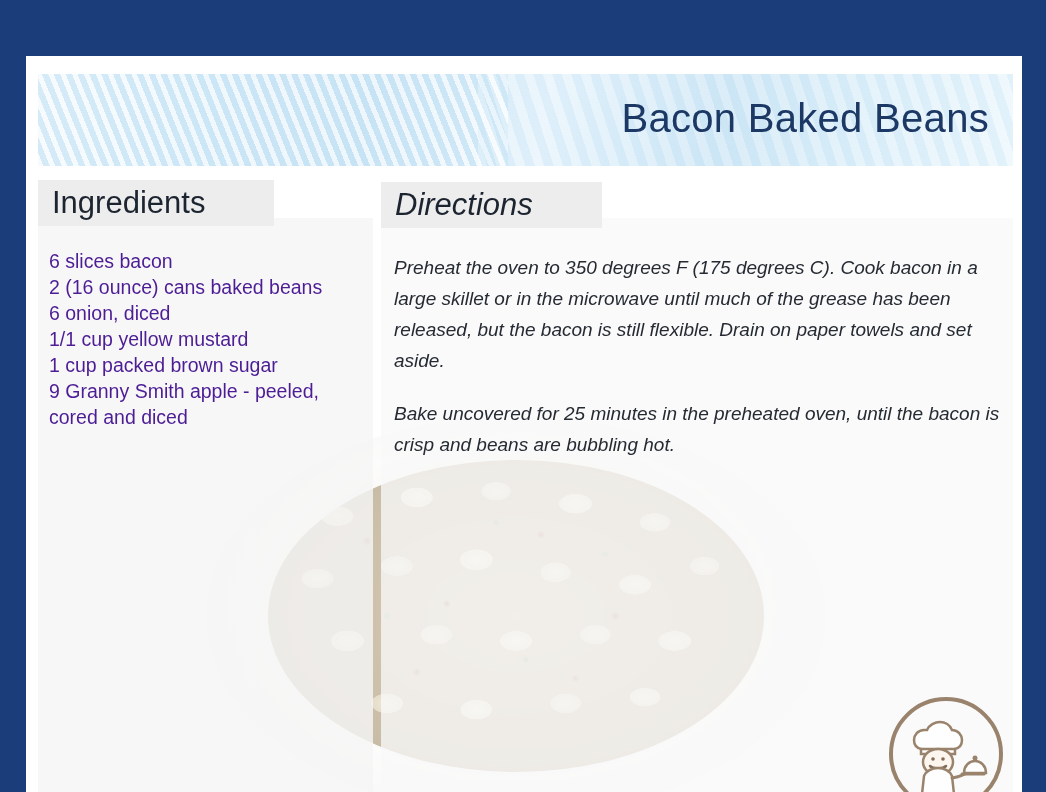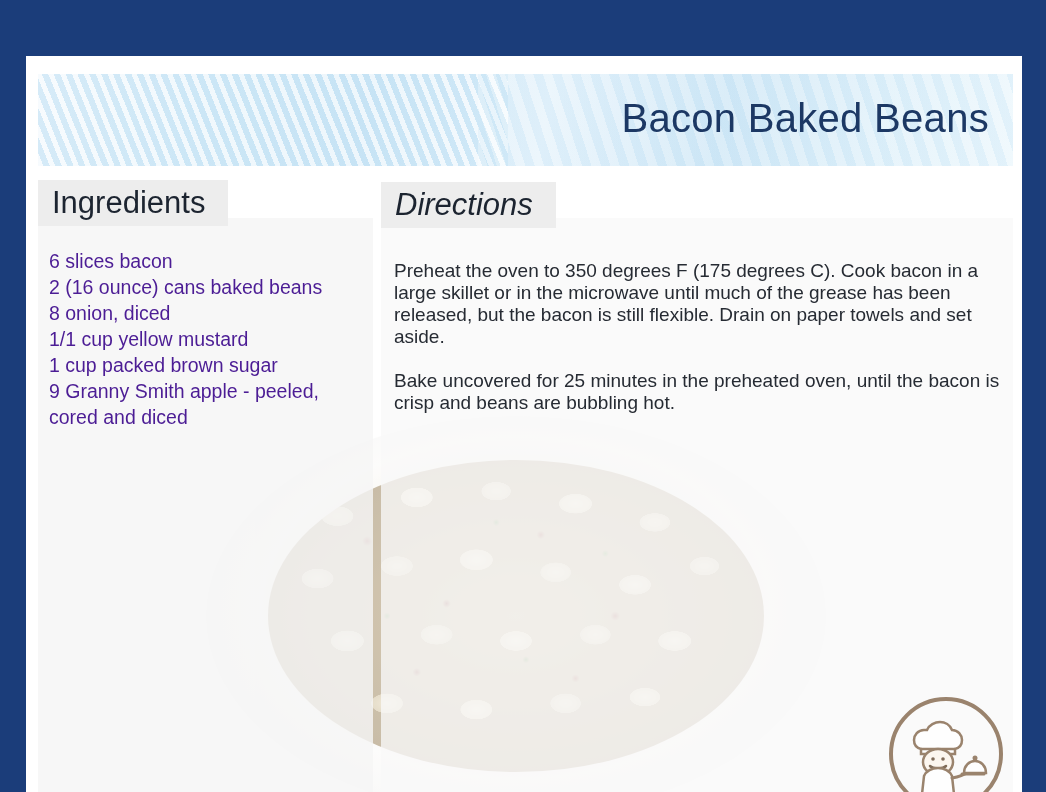--- a/index.html
+++ b/index.html
@@ -155,20 +155,21 @@
     width: 632px;
     height: 604px;
     background: rgba(248,248,248,0.78);
   }
 
   
   .head-tab {
     position: absolute;
     background: rgba(236,236,236,0.92);
     height: 46px;
+    padding-left: 46px;
   }
   #head-ingredients { left: 12px; top: 124px; width: 190px; }
   #head-directions  { left: 355px; top: 126px; width: 175px; font-style: italic; }
   .head-tab .head-text {
     position: absolute;
     left: 14px;
     top: 5px;
     font-size: 31px;
     color: #1c2430;
     white-space: nowrap;
@@ -182,25 +183,26 @@
     width: 320px;
     font-size: 19.5px;
     line-height: 26px;
     color: #4c1d95;
   }
   #ingredients-list .ing-item { white-space: pre-wrap; }
 
   #directions-body {
     position: absolute;
     left: 368px;
-    top: 204px;
+    top: 196px;
     width: 612px;
     font-size: 19px;
-    line-height: 22px;
+    line-height: 31px;
     color: #262b33;
+    font-style: italic;
   }
   #directions-body p {
     margin: 0 0 22px 0;
   }
   #directions-body p:last-child { margin-bottom: 0; }
 
   
   #chef-logo {
     position: absolute;
     right: 18px;
@@ -233,21 +235,21 @@
     <div class="head-tab" id="head-ingredients">
       <div class="head-text">Ingredients</div>
     </div>
     <div class="head-tab" id="head-directions">
       <div class="head-text">Directions</div>
     </div>
 
     <div id="ingredients-list">
       <div class="ing-item">6 slices bacon</div>
       <div class="ing-item">2 (16 ounce) cans baked beans</div>
-      <div class="ing-item">8 onion, diced</div>
+      <div class="ing-item">6 onion, diced</div>
       <div class="ing-item">1/1 cup yellow mustard</div>
       <div class="ing-item">1 cup packed brown sugar</div>
       <div class="ing-item">9 Granny Smith apple - peeled, cored and diced</div>
     </div>
 
     <div id="directions-body">
       <p>Preheat the oven to 350 degrees F (175 degrees C). Cook bacon in a large skillet or in the microwave until much of the grease has been released, but the bacon is still flexible. Drain on paper towels and set aside.</p>
       <p>Bake uncovered for 25 minutes in the preheated oven, until the bacon is crisp and beans are bubbling hot.</p>
     </div>
 

